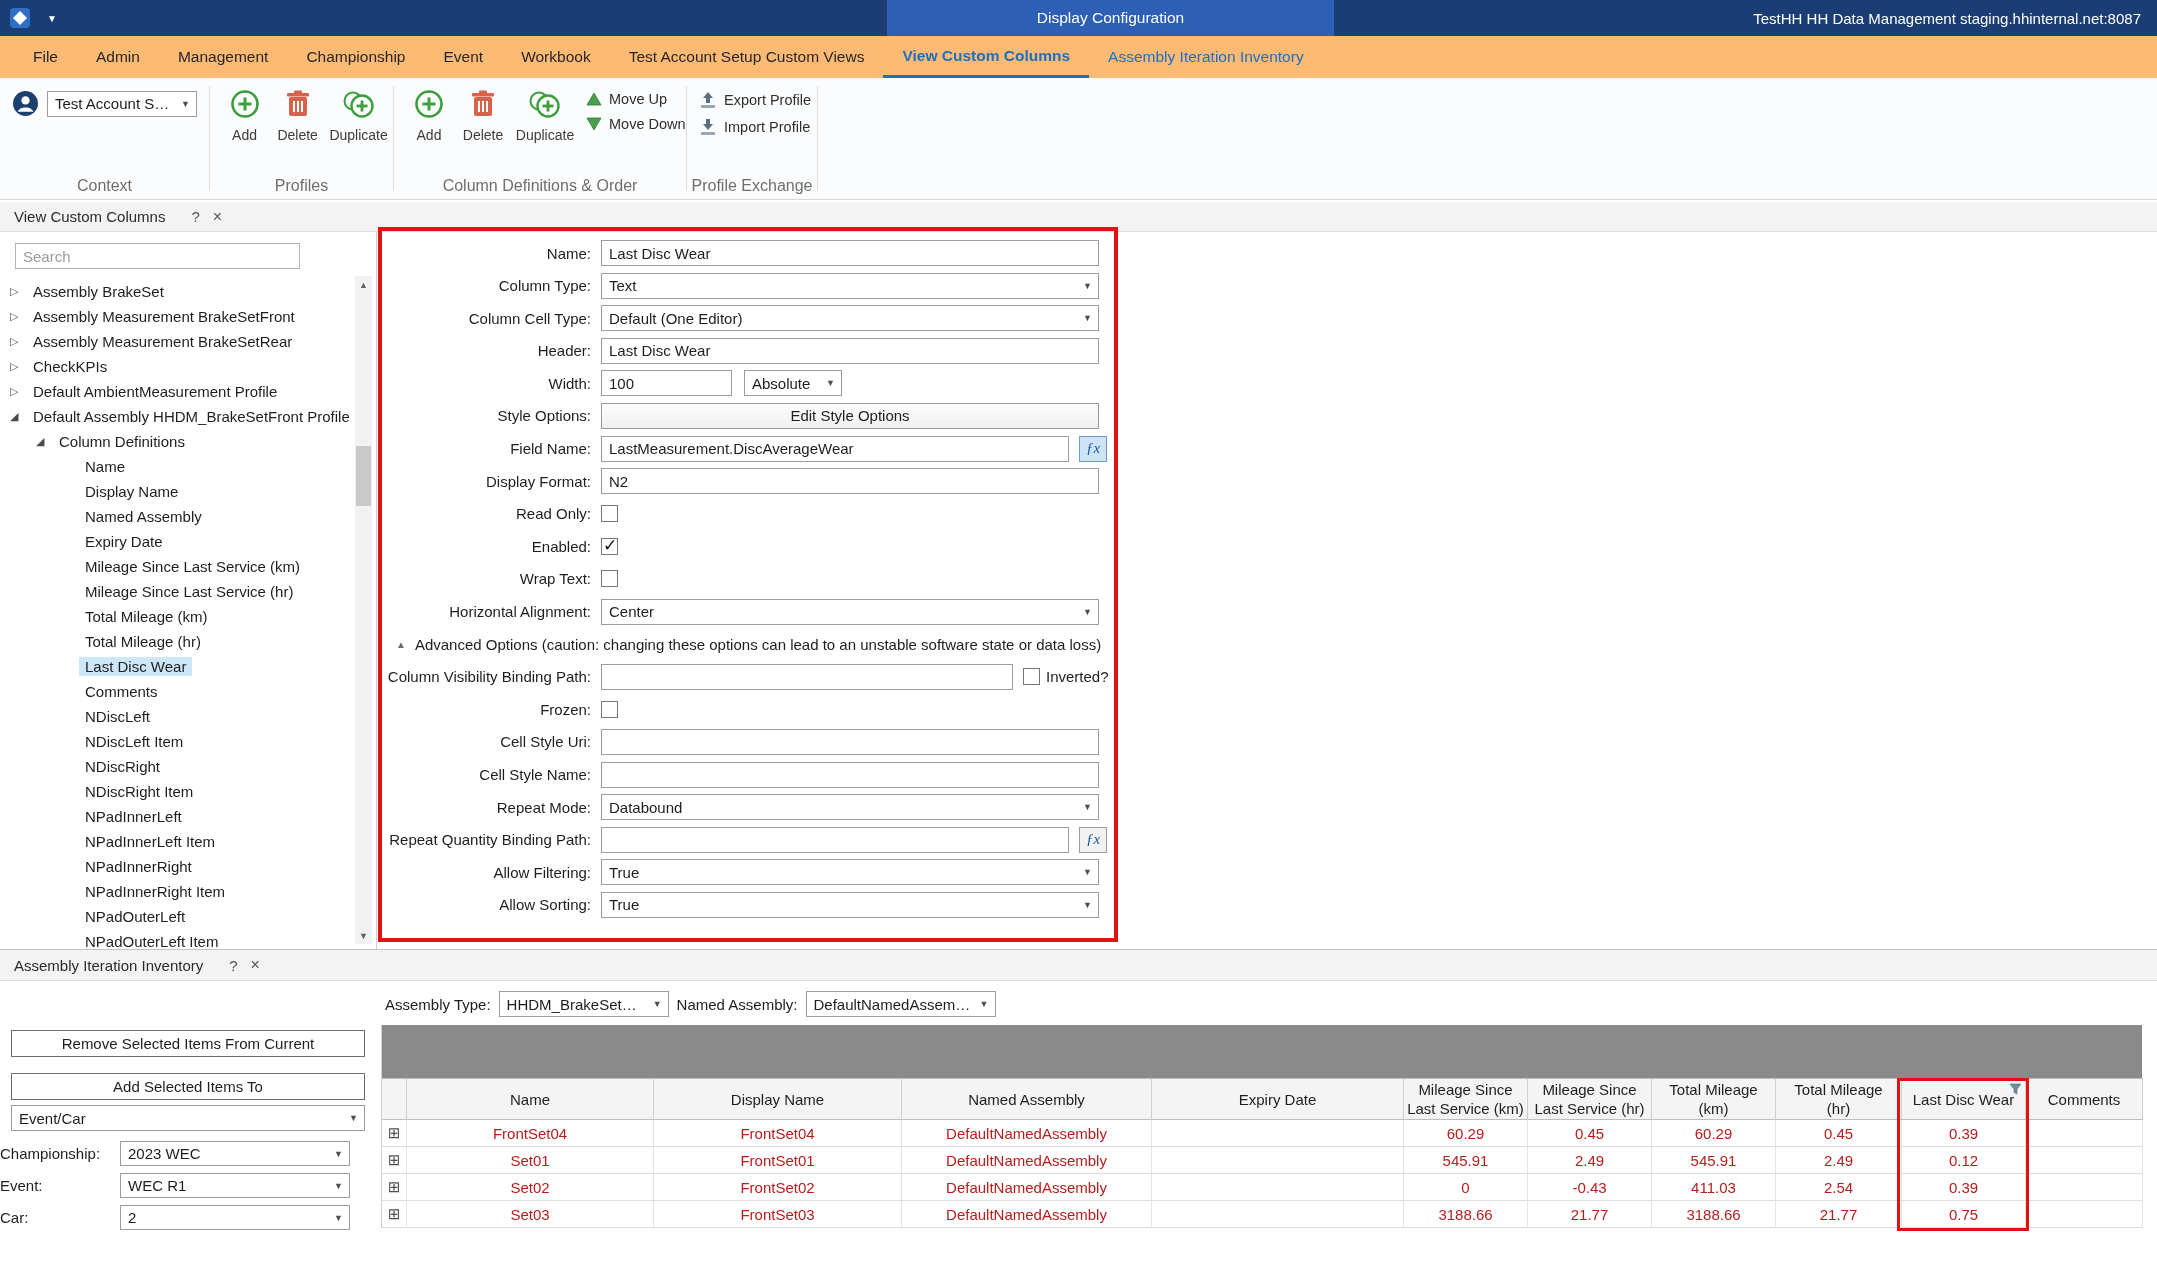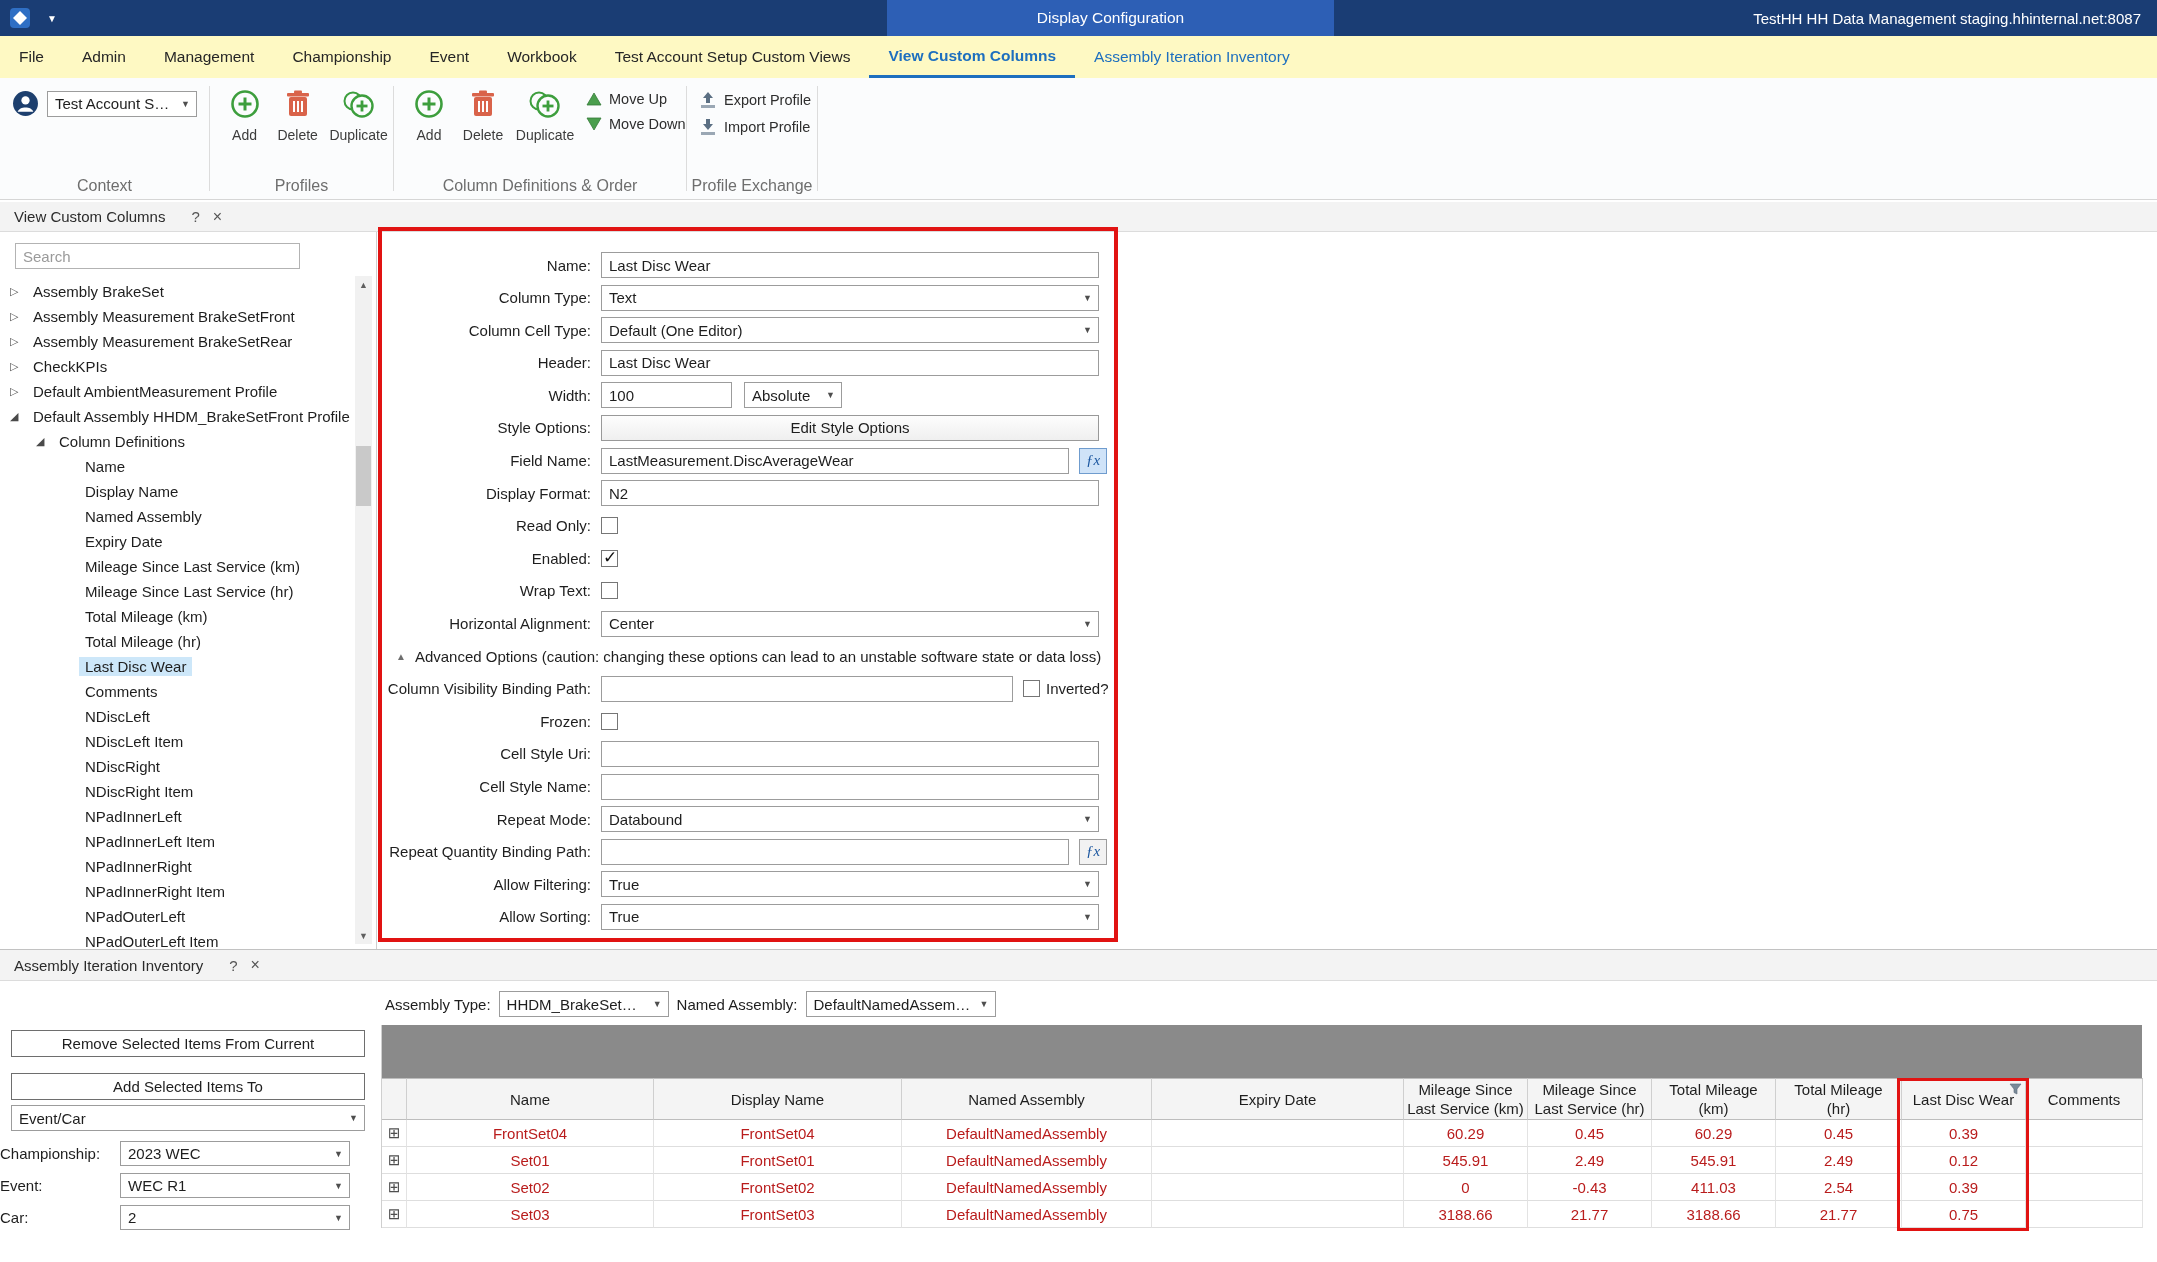--- a/index.html
+++ b/index.html
@@ -9,21 +9,21 @@
   
   .titlebar{position:absolute;top:0;left:0;width:100%;height:36px;background:#1a3d74;display:flex;align-items:center;}
   .app-icon{margin-left:9px;width:22px;height:22px;display:flex;}
   .qat-caret{color:#fff;margin-left:16px;font-size:10px;}
   .qat-caret::after{content:"▼";}
   .title-highlight{position:absolute;left:887px;width:447px;top:0;height:36px;background:#2d5fb5;display:flex;align-items:center;justify-content:center;text-align:right;}
   .title-text{color:#fff;font-size:15.5px;}
   .server-text{position:absolute;right:16px;color:#fff;font-size:15px;}
 
   
-  .menubar{position:absolute;top:36px;left:0;width:100%;height:42px;background:#fef9c3;display:flex;align-items:stretch;padding-left:0;}
+  .menubar{position:absolute;top:36px;left:0;width:100%;height:42px;background:#fdba74;display:flex;align-items:stretch;padding-left:14px;}
   .menu-items{display:flex;}
   .menu-item{padding:0 19px;display:flex;align-items:center;font-size:15.5px;color:#262626;white-space:nowrap;}
   .tab-active{color:#1d6fbf;font-weight:bold;border-bottom:3px solid #1d6fbf;}
   .tab-secondary{color:#1d6fbf;}
 
   
   .ribbon{position:absolute;top:78px;left:0;width:100%;height:122px;background:#fbfcfd;border-bottom:1px solid #d6d6d6;display:flex;}
   .rgroup{position:relative;height:100%;}
   .rgroup-label{position:absolute;bottom:4px;left:0;right:0;text-align:center;font-size:16px;color:#6e6e6e;white-space:nowrap;}
   .rsep{width:1px;background:#dcdcdc;margin:8px 0;}
@@ -63,21 +63,21 @@
   .tlabel{padding:1px 6px;}
   .tree-item.selected .tlabel{background:#cde7f9;}
   .scrollbar{position:absolute;top:44px;right:4px;width:17px;bottom:5px;background:#f1f1f1;}
   .sb-arrow{height:17px;display:flex;align-items:center;justify-content:center;font-size:9px;color:#5f5f5f;width:100%;}
   .sb-arrow.up::after{content:"▲";}
   .sb-arrow.down{position:absolute;bottom:0;}
   .sb-arrow.down::after{content:"▼";}
   .sb-thumb{position:absolute;top:170px;left:1px;width:15px;height:60px;background:#c9c9c9;}
 
   
-  .form-area{position:absolute;top:252px;left:377px;width:760px;}
+  .form-area{position:absolute;top:240px;left:377px;width:760px;}
   .frow{height:26px;display:flex;align-items:center;margin-bottom:6.6px;}
   .flabel{flex:0 0 220px;text-align:right;padding-right:6px;white-space:nowrap;}
   .fctl{margin-left:4px;}
   .ftext{height:26px;border:1px solid #9c9c9c;padding:0 7px;font-size:15px;font-family:inherit;color:#1e1e1e;}
   .w-full{width:498px;}
   .w-mid{width:412px;}
   .w-sm{width:131px;}
   .w-fx{width:468px;}
   .fselect{height:26px;border:1px solid #9c9c9c;background:#fff;display:flex;align-items:center;padding:0 22px 0 7px;position:relative;font-size:15px;}
   .caret{position:absolute;right:6px;top:50%;transform:translateY(-50%);font-size:9px;color:#4e4e4e;}

